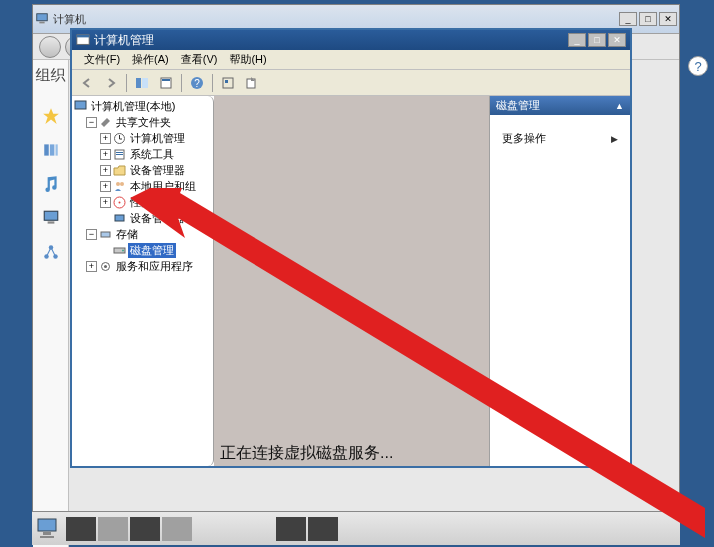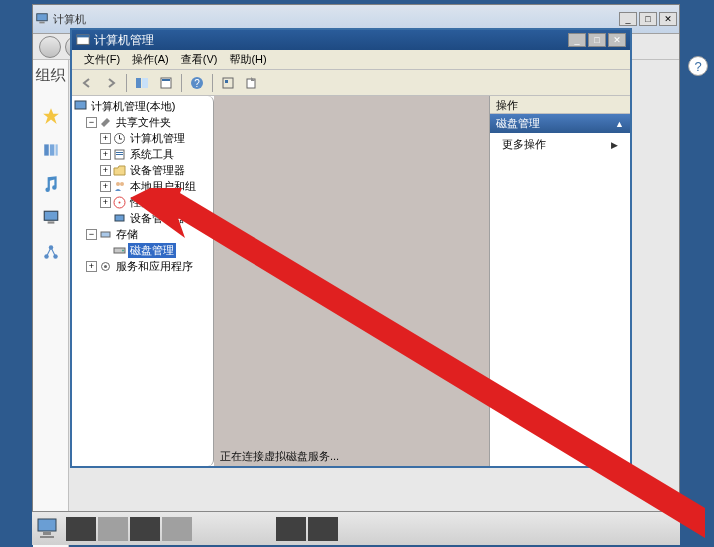--- a/index.html
+++ b/index.html
@@ -173,21 +173,21 @@
   background: #c8c0bc;
   position: relative;
   border-right: 1px solid #a0a0a0;
 }
 .status-text {
   position: absolute;
   bottom: 0;
   left: 0;
   right: 0;
   padding: 2px 6px;
-  font-size: 11px;
+  font-size: 16px;
   color: #111;
   background: #c8c0bc;
 }
 .actions-pane {
   width: 140px;
   background: #fff;
 }
 .actions-header {
   height: 18px;
   background: #ece9d8;
@@ -199,21 +199,21 @@
   background: linear-gradient(#4a7cbf, #2e5a92);
   color: #fff;
   padding: 2px 6px;
   font-size: 11px;
   display: flex;
   align-items: center;
   justify-content: space-between;
 }
 .actions-section .arrow { font-size: 9px; }
 .actions-item {
-  padding: 4px 12px;
+  padding: 16px 12px;
   font-size: 11px;
   display: flex;
   align-items: center;
   justify-content: space-between;
   cursor: pointer;
   gap: 13px;
 }
 .actions-item .arrow { font-size: 9px; color: #333; }
 .taskbar {
   position: absolute;
@@ -482,21 +482,20 @@
               </svg>
             <span class="tree-label">服务和应用程序</span>
           </div>
         </li>
       </ul>
     </div>
     <div class="content-pane">
       <div class="status-text">正在连接虚拟磁盘服务...</div>
     </div>
     <div class="actions-pane">
-      <div class="actions-header">操作</div>
       <div class="actions-section">
         <span>磁盘管理</span>
         <span class="arrow">▲</span>
       </div>
       <div class="actions-item">
         <span>更多操作</span>
         <span class="arrow">▶</span>
       </div>
     </div>
   </div>

